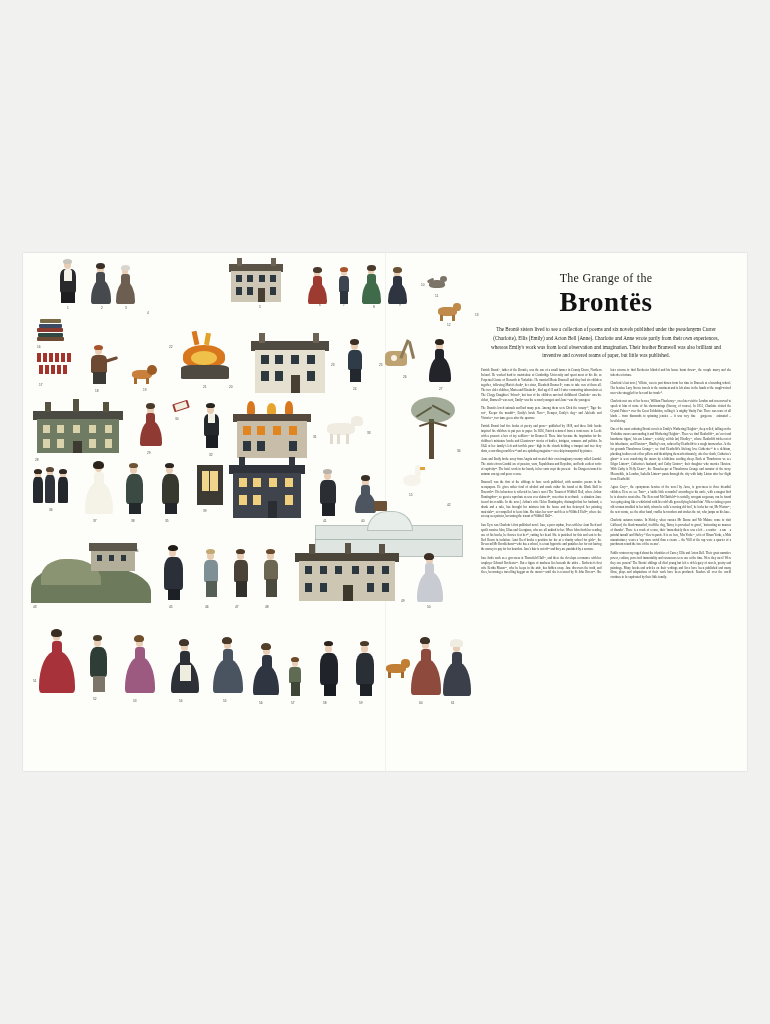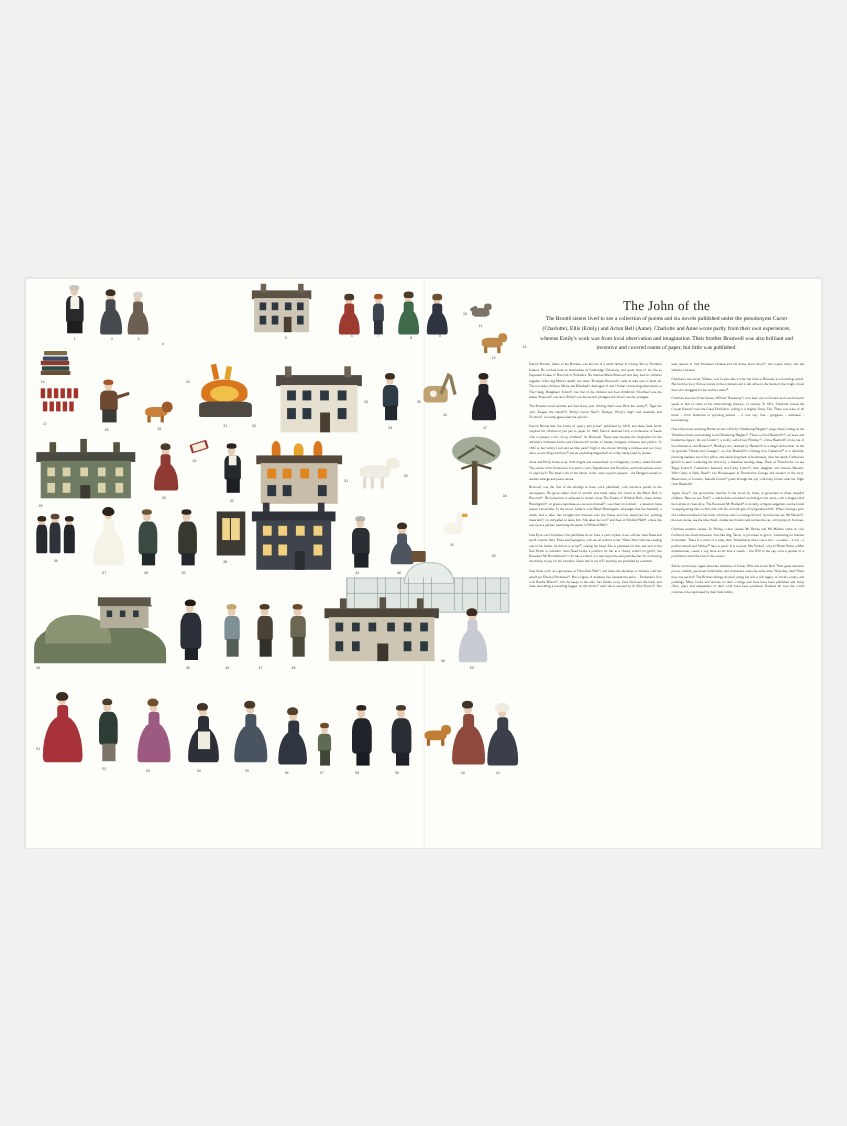--- a/index.html
+++ b/index.html
@@ -802,21 +802,22 @@
 
       <div class="num" style="left:124px;top:58px;">4</div>
       <div class="num" style="left:398px;top:30px;">10</div>
       <div class="num" style="left:452px;top:60px;">13</div>
       <div class="num" style="left:206px;top:132px;">20</div>
       <div class="num" style="left:146px;top:92px;">22</div>
       <div class="num" style="left:356px;top:110px;">25</div>
     </div>
 
     <div class="text-col">
-      <div class="title-small">The John of the</div>
+      <div class="title-small">The Grange of the</div>
+      <div class="title-big">Brontës</div>
       <div class="intro">The Brontë sisters lived to see a collection of poems and six novels published under the pseudonyms Currer (Charlotte), Ellis (Emily) and Acton Bell (Anne). Charlotte and Anne wrote partly from their own experiences, whereas Emily's work was from local observation and imagination. Their brother Branwell was also brilliant and inventive and covered reams of paper, but little was published.</div>
 
       <div class="cols" id="body-cols">
           <p>Patrick Brontë¹, father of the Brontës, was the son of a small farmer in County Down, Northern Ireland. He worked hard to matriculate at Cambridge University and spent most of his life as Perpetual Curate of Haworth in Yorkshire. He married Maria Branwell and they had six children together, following Maria's death², her sister, Elizabeth Branwell³, came to take care of them all. The two elder children, Maria and Elizabeth⁴, died aged 11 and 10 after contracting tuberculosis at The Clergy Daughters' School⁵, but four of the children survived childhood: Charlotte⁶ was the eldest, Branwell⁷ was next, Emily⁸ was the second youngest and Anne⁹ was the youngest.</p>
           <p>The Brontës loved animals and had many pets. Among them were Dick the canary¹⁰, Tiger the cat¹¹, Keeper the mastiff¹², Emily's hawk Nero¹³, Kemper, Emily's dog¹⁴ and Adelaide and Victoria¹⁵, two tame geese after the sparrow.</p>
           <p>Patrick Brontë had five books of poetry and prose¹⁶ published by 1818, and these little books inspired his children to put pen to paper. In 1826, Patrick returned from a conference in Leeds with a present: a box of toy soldiers¹⁷ for Branwell. These later became the inspiration for the children's miniature books and Glasstown¹⁸ stories of battles, intrigues, romance and politics. In 1845 at her family's left and terrible pass¹⁹ high in the clouds holding a trumpet and two fiery darts, a scorching road flew²⁰ and an exploding magazine²¹ on a ship transported by pirates.</p>
           <p>Anne and Emily broke away from Angria and created their own imaginary country called Gondal. The stories from Gondal are of passion, wars, Republicans and Royalists, and both earliest rectic of captivity²². The hotel work in her hands, in her carts wept the present – the Dungeon turned to autumn emerge and peace rescue.</p>
           <p>Branwell was the first of the siblings to have work published, with narrative poems in the newspapers. He gives rather fond of alcohol and made rather his found at the Black Bull in Haworth²³. His behaviour is reflected in Anne's novel The Tenant of Wildfell Hall, where Arthur Huntingdon²⁴, so great a reprobate as was ever skinned²⁵, was often in so drunk – a situation Anne feared irreversible. In the novel, Arthur's wife Helen Huntingdon, distraught that her husband, a drunk and a rake, has brought her mistress into the house and has destroyed her painting materials²⁶, so compelled to leave him. She takes her son²⁷ and flees to Wildfell Hall²⁸, where she sets up as a painter, becoming the tenant of Wildfell Hall²⁹.</p>
           <p>Jane Eyre was Charlotte's first published novel. Jane, a poor orphan, lives with her Aunt Reed and spoilt cousins John, Eliza and Georgiana, who are all unkind to her. When John finds her reading one of his books, he throws it at her³⁰, cutting her head. She is punished for this and sent to the Red Room in isolation. Aunt Reed books a position for her at a charity school for girls³¹, the Reverend Mr Brocklehurst³² who has a school, is a taut hypocrite and punishes her for not having the money to pay for her boarders. Jane's hair is cut off³³ and they are punished by a sermon.</p>
           <p>Jane finds work as a governess at Thornfield Hall³⁴, and there she develops a romance with her employer Edward Rochester³⁵. But a figure of madness lies beneath the attics – Rochester's first wife Bertha Mason³⁶, who he keeps in the attic, has hidden away. Jane discovers the truth, and flees, becoming a travelling beggar on the moors³⁷ until she is rescued by St John Rivers³⁸. She later returns to find Rochester blinded and his house burnt down³⁹, the couple marry and she inherits a fortune.</p>

